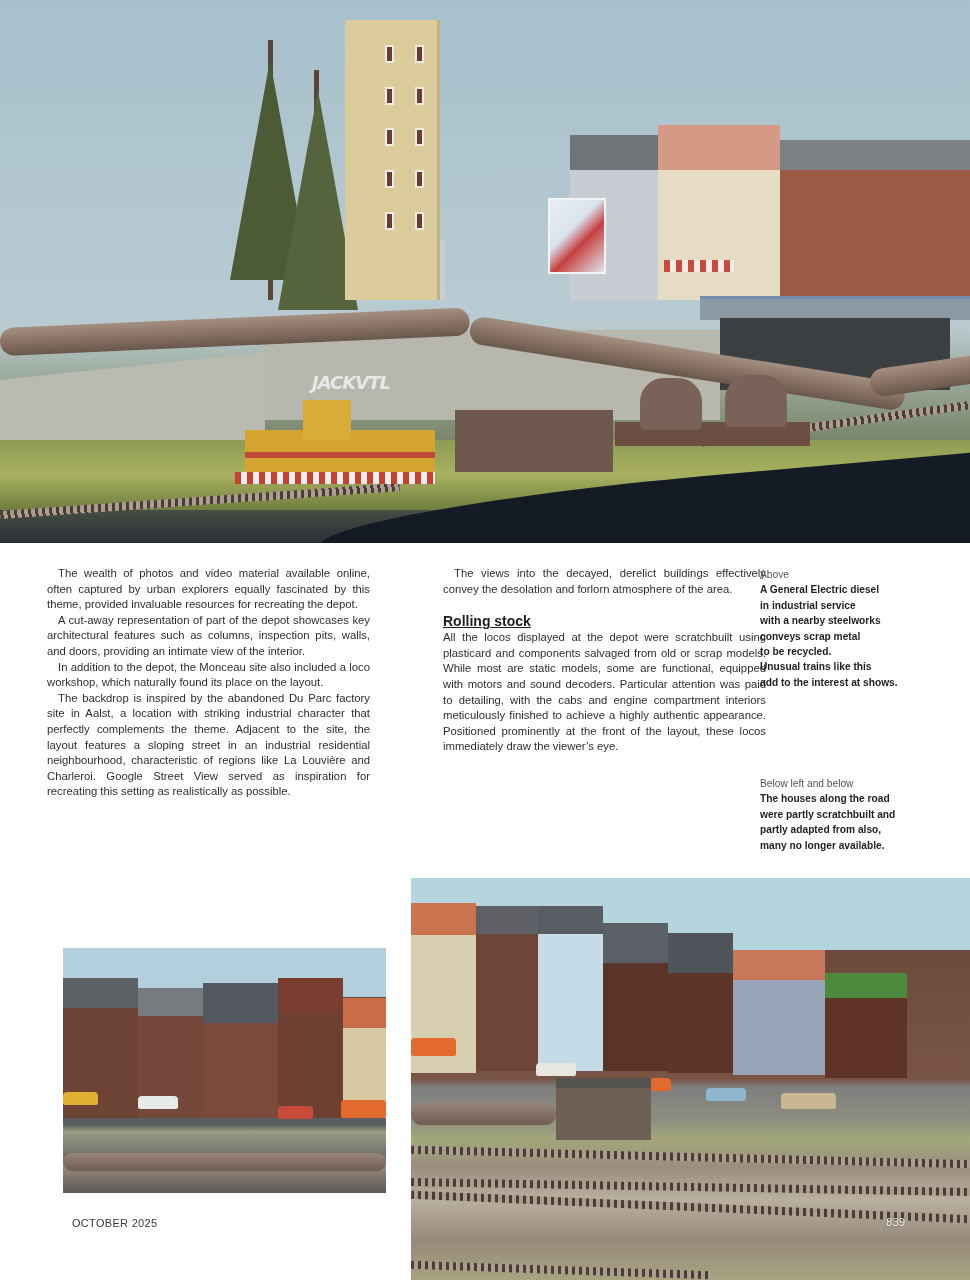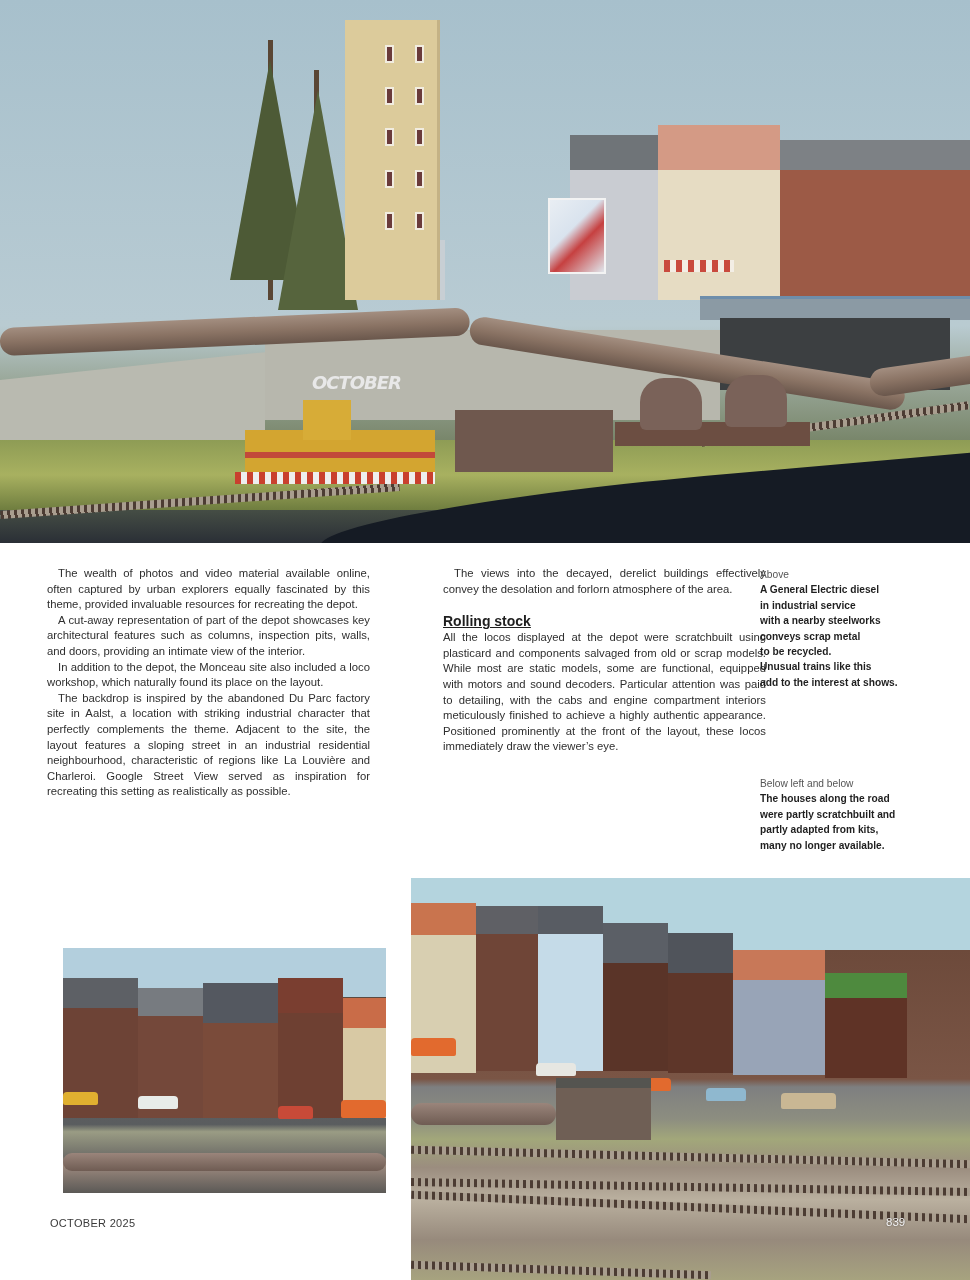--- a/index.html
+++ b/index.html
@@ -53,21 +53,21 @@
   
   .photo-left { position:absolute; left:63px; top:948px; width:323px; height:245px; overflow:hidden;
                 background:linear-gradient(180deg,#b3cfdd 0%,#b3cfdd 20%,#5b4a40 20%,#704a3a 60%,#5d5c5e 62%,#5a5d5f 72%,#9a9c84 75%,#6f6e68 85%,#a08c80 88%,#5b5956 100%); }
   .photo-right { position:absolute; left:411px; top:878px; width:559px; height:402px; overflow:hidden;
                 background:linear-gradient(180deg,#b4d4de 0%,#b4d4de 18%,#6d4a3b 18%,#7a5545 50%,#7e7f80 52%,#8d8e80 60%,#a2a77a 65%,#9b8d7f 72%,#bab09f 80%,#978a7c 90%,#a7a37f 100%); }
   .bldg { position:absolute; }
   .car { position:absolute; height:13px; border-radius:4px 4px 2px 2px; }
   .rail { position:absolute; height:8px; background:repeating-linear-gradient(90deg,#4c3c33 0 3px,#a99e8f 3px 7px); }
 
   
-  .footer-issue { position:absolute; left:50px; top:1217px; font-size:11px; color:#3a3a3a; letter-spacing:0.3px; }
+  .footer-issue { position:absolute; left:72px; top:1217px; font-size:11px; color:#3a3a3a; letter-spacing:0.3px; }
   .page-num { position:absolute; left:886px; top:1216px; font-size:11.5px; color:#f2f2f2; text-shadow:0 0 2px rgba(0,0,0,0.5); }
 </style>
 </head>
 <body>
 
 <div class="hero" title="Yellow General Electric diesel hauling a scrap wagon and slag ladle wagons beneath industrial piping, with apartment tower, trees and townhouses behind">
   <div class="sky"></div>
 
   <div class="trunk" style="left:268px;top:40px;height:260px;"></div>
   <div class="tree" style="left:230px;top:60px;"></div>
@@ -98,21 +98,21 @@
     </div>
     <div class="house" style="left:210px;width:190px;height:160px;background:#9c5a46;">
       <div class="roof" style="background:#7d8185;height:30px"></div>
     </div>
   </div>
   <div class="billboard"></div>
 
   <div class="bridge"></div>
   <div class="underpass"></div>
   <div class="wall"></div>
-  <div class="graffiti">OCTOBER</div>
+  <div class="graffiti">JACKVTL</div>
   <div class="concrete"></div>
 
   <div class="pipe" style="left:0;top:328px;width:470px;transform:rotate(-2.5deg);transform-origin:left center;"></div>
   <div class="pipe" style="left:470px;top:315px;width:440px;transform:rotate(9deg);transform-origin:left center;"></div>
   <div class="pipe" style="left:870px;top:370px;width:120px;transform:rotate(-8deg);transform-origin:left center;"></div>
 
   <div class="grass"></div>
   <div class="rail" style="left:0;top:497px;width:400px;transform:rotate(-4deg);"></div>
   <div class="rail" style="left:700px;top:420px;width:270px;transform:rotate(-8deg);"></div>
 
@@ -150,21 +150,21 @@
 with a nearby steelworks
 conveys scrap metal
 to be recycled.
 Unusual trains like this
 add to the interest at shows.</div>
 </div>
 <div class="caption cap2">
   <div class="lead">Below left and below</div>
   <div class="body">The houses along the road
 were partly scratchbuilt and
-partly adapted from kits,
+partly adapted from also,
 many no longer available.</div>
 </div>
 
 <div class="photo-left" title="Row of brick terraced houses along a street with parked cars, fence and industrial pipe in the foreground">
   <div class="bldg" style="left:0;top:30px;width:75px;height:140px;background:#6d4336;border-top:30px solid #5d6065;"></div>
   <div class="bldg" style="left:75px;top:40px;width:65px;height:130px;background:#74483a;border-top:28px solid #777b80;"></div>
   <div class="bldg" style="left:140px;top:35px;width:75px;height:135px;background:#7a4b3a;border-top:40px solid #545860;"></div>
   <div class="bldg" style="left:215px;top:30px;width:65px;height:140px;background:#6e4032;border-top:35px solid #7a3e30;"></div>
   <div class="bldg" style="left:280px;top:50px;width:43px;height:120px;background:#d8c9a4;border-top:30px solid #c96c48;"></div>
   <div class="car" style="left:0;top:144px;width:35px;background:#e0b030;"></div>

